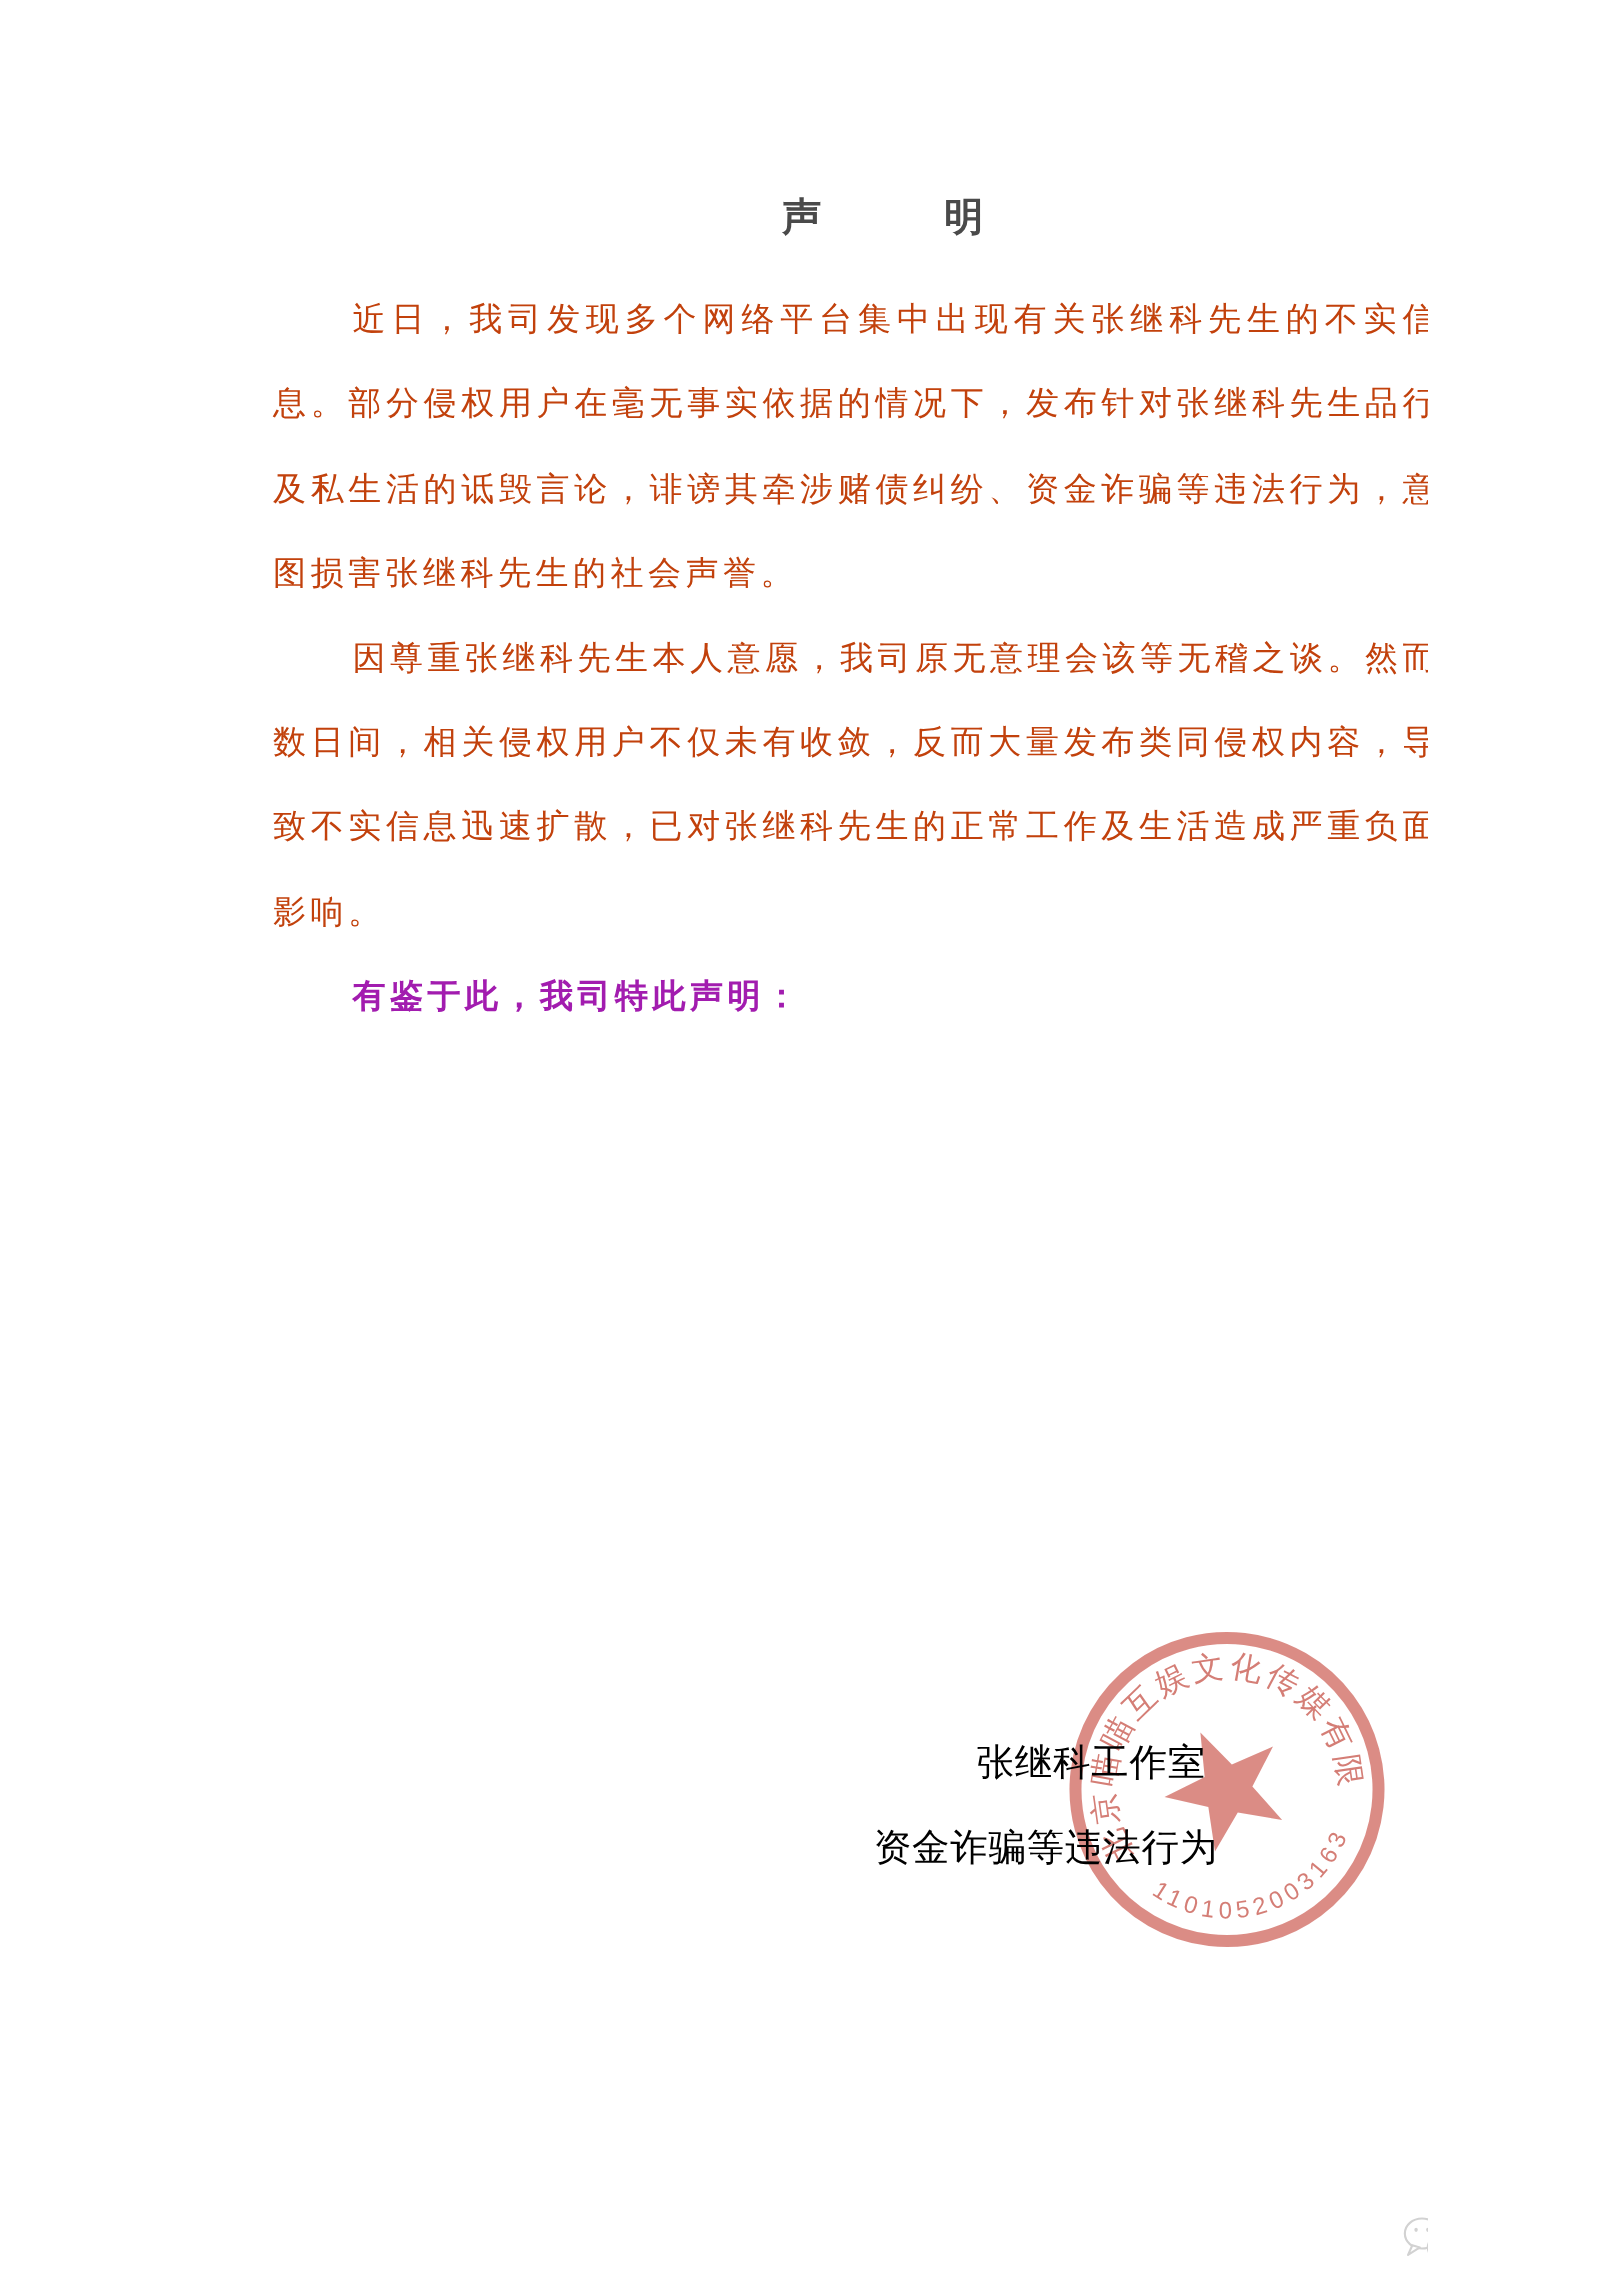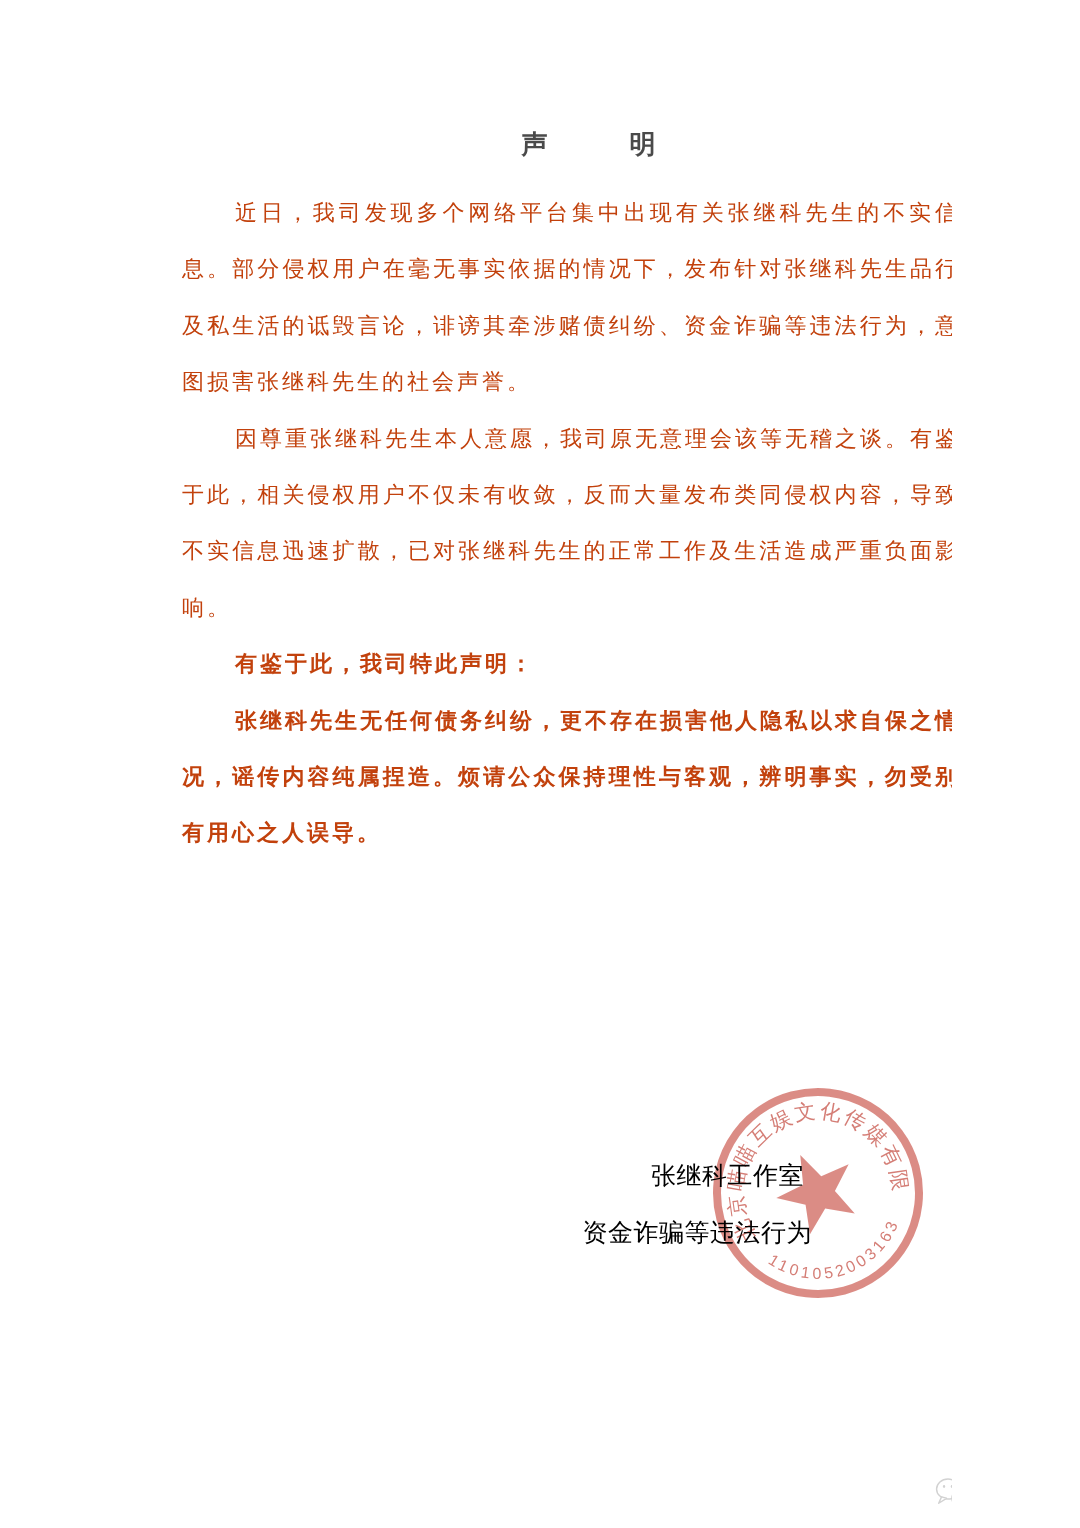--- a/index.html
+++ b/index.html
@@ -35,21 +35,21 @@
     font-size: 22px;
     line-height: 56.4px;
     letter-spacing: 3px;
     text-indent: 53px;
     text-align: justify;
     text-justify: inter-character;
     color: #c2410c;
   }
   .doc p.emphasis {
     font-weight: 700;
-    color: #c2410c;
+    color: #a21caf;
   }
   
   .sig-block {
     position: absolute;
     top: 1147px;
     right: 140px;
     text-align: right;
     font-size: 25px;
     line-height: 57px;
     letter-spacing: 0.5px;
@@ -83,23 +83,22 @@
   }
 </style>
 </head>
 <body>
 
 <div class="page">
 
   <div class="doc">
     <h1 class="doc-title">声　　　明</h1>
     <p>近日，我司发现多个网络平台集中出现有关张继科先生的不实信息。部分侵权用户在毫无事实依据的情况下，发布针对张继科先生品行及私生活的诋毁言论，诽谤其牵涉赌债纠纷、资金诈骗等违法行为，意图损害张继科先生的社会声誉。</p>
-    <p>因尊重张继科先生本人意愿，我司原无意理会该等无稽之谈。有鉴于此，相关侵权用户不仅未有收敛，反而大量发布类同侵权内容，导致不实信息迅速扩散，已对张继科先生的正常工作及生活造成严重负面影响。</p>
+    <p>因尊重张继科先生本人意愿，我司原无意理会该等无稽之谈。然而数日间，相关侵权用户不仅未有收敛，反而大量发布类同侵权内容，导致不实信息迅速扩散，已对张继科先生的正常工作及生活造成严重负面影响。</p>
     <p class="emphasis">有鉴于此，我司特此声明：</p>
-    <p class="emphasis">张继科先生无任何债务纠纷，更不存在损害他人隐私以求自保之情况，谣传内容纯属捏造。烦请公众保持理性与客观，辨明事实，勿受别有用心之人误导。</p>
   </div>
 
   <div class="sig-block">
     <div class="sig-name">张继科工作室</div>
     <div class="sig-date">资金诈骗等违法行为</div>
   </div>
 
   <svg class="seal" viewBox="0 0 300 300" aria-hidden="true">
     <g transform="rotate(-15 150 150)" opacity="0.82">
       <circle cx="150" cy="150" r="101" fill="none" stroke="#cd5a51" stroke-width="8" opacity="0.85"></circle>

